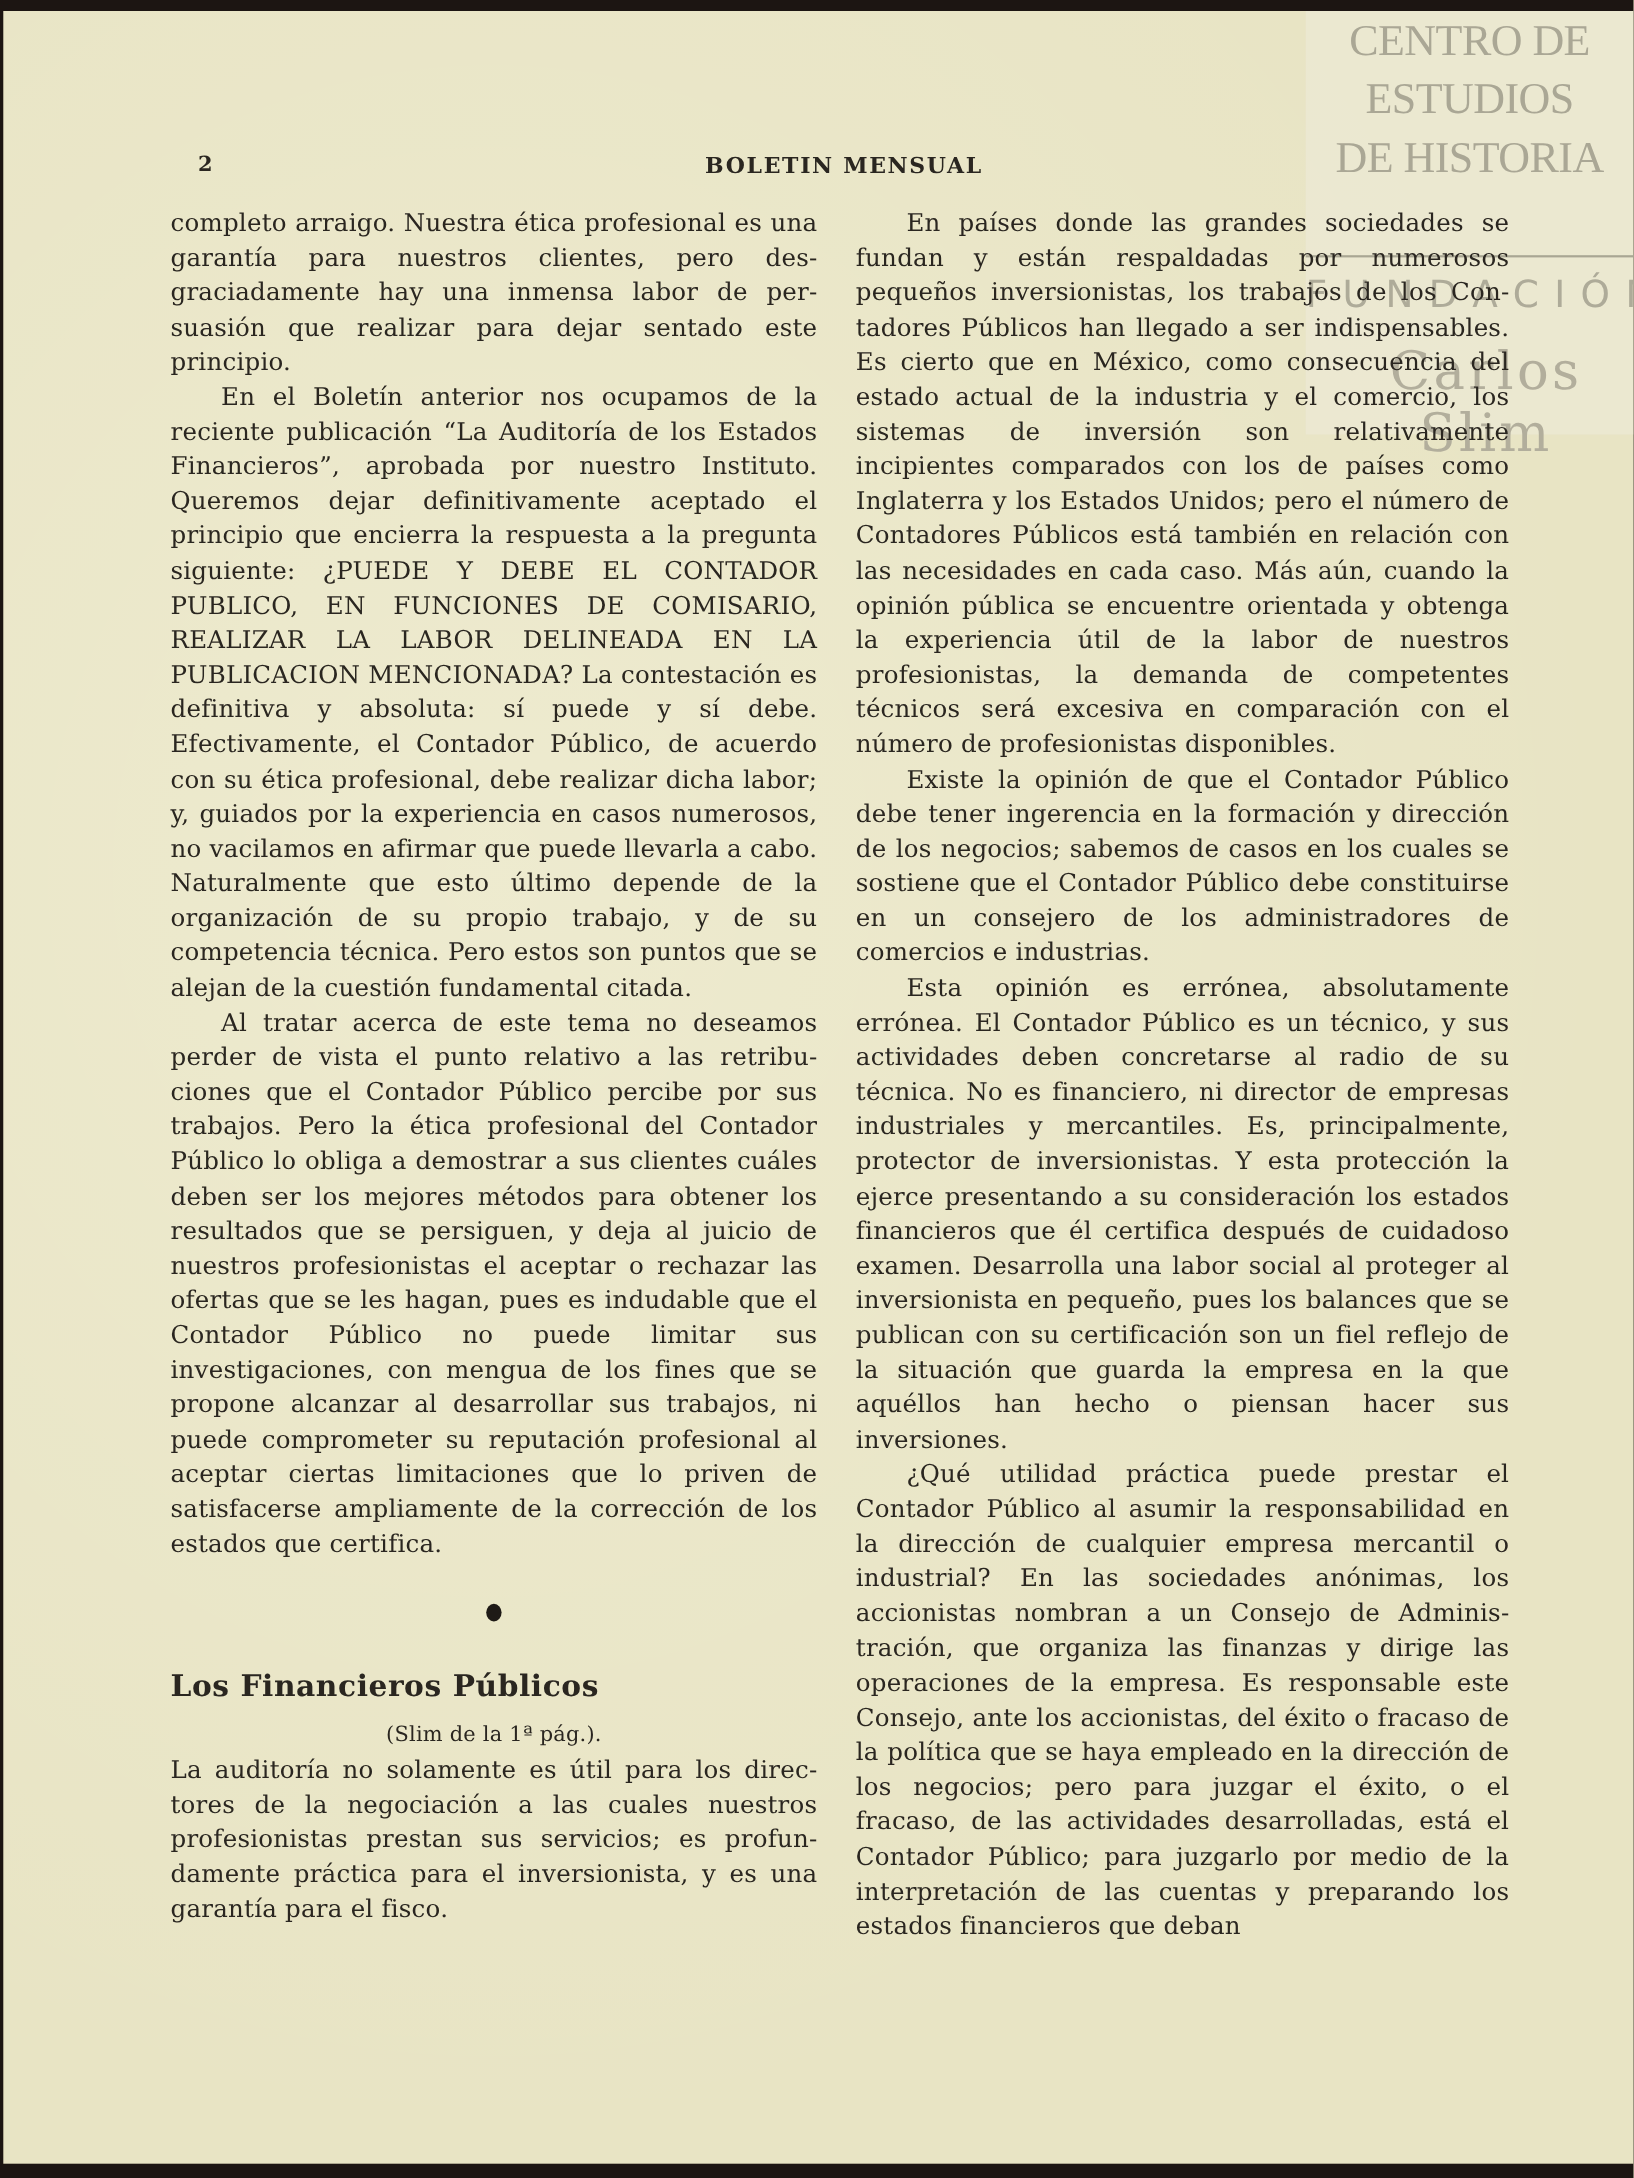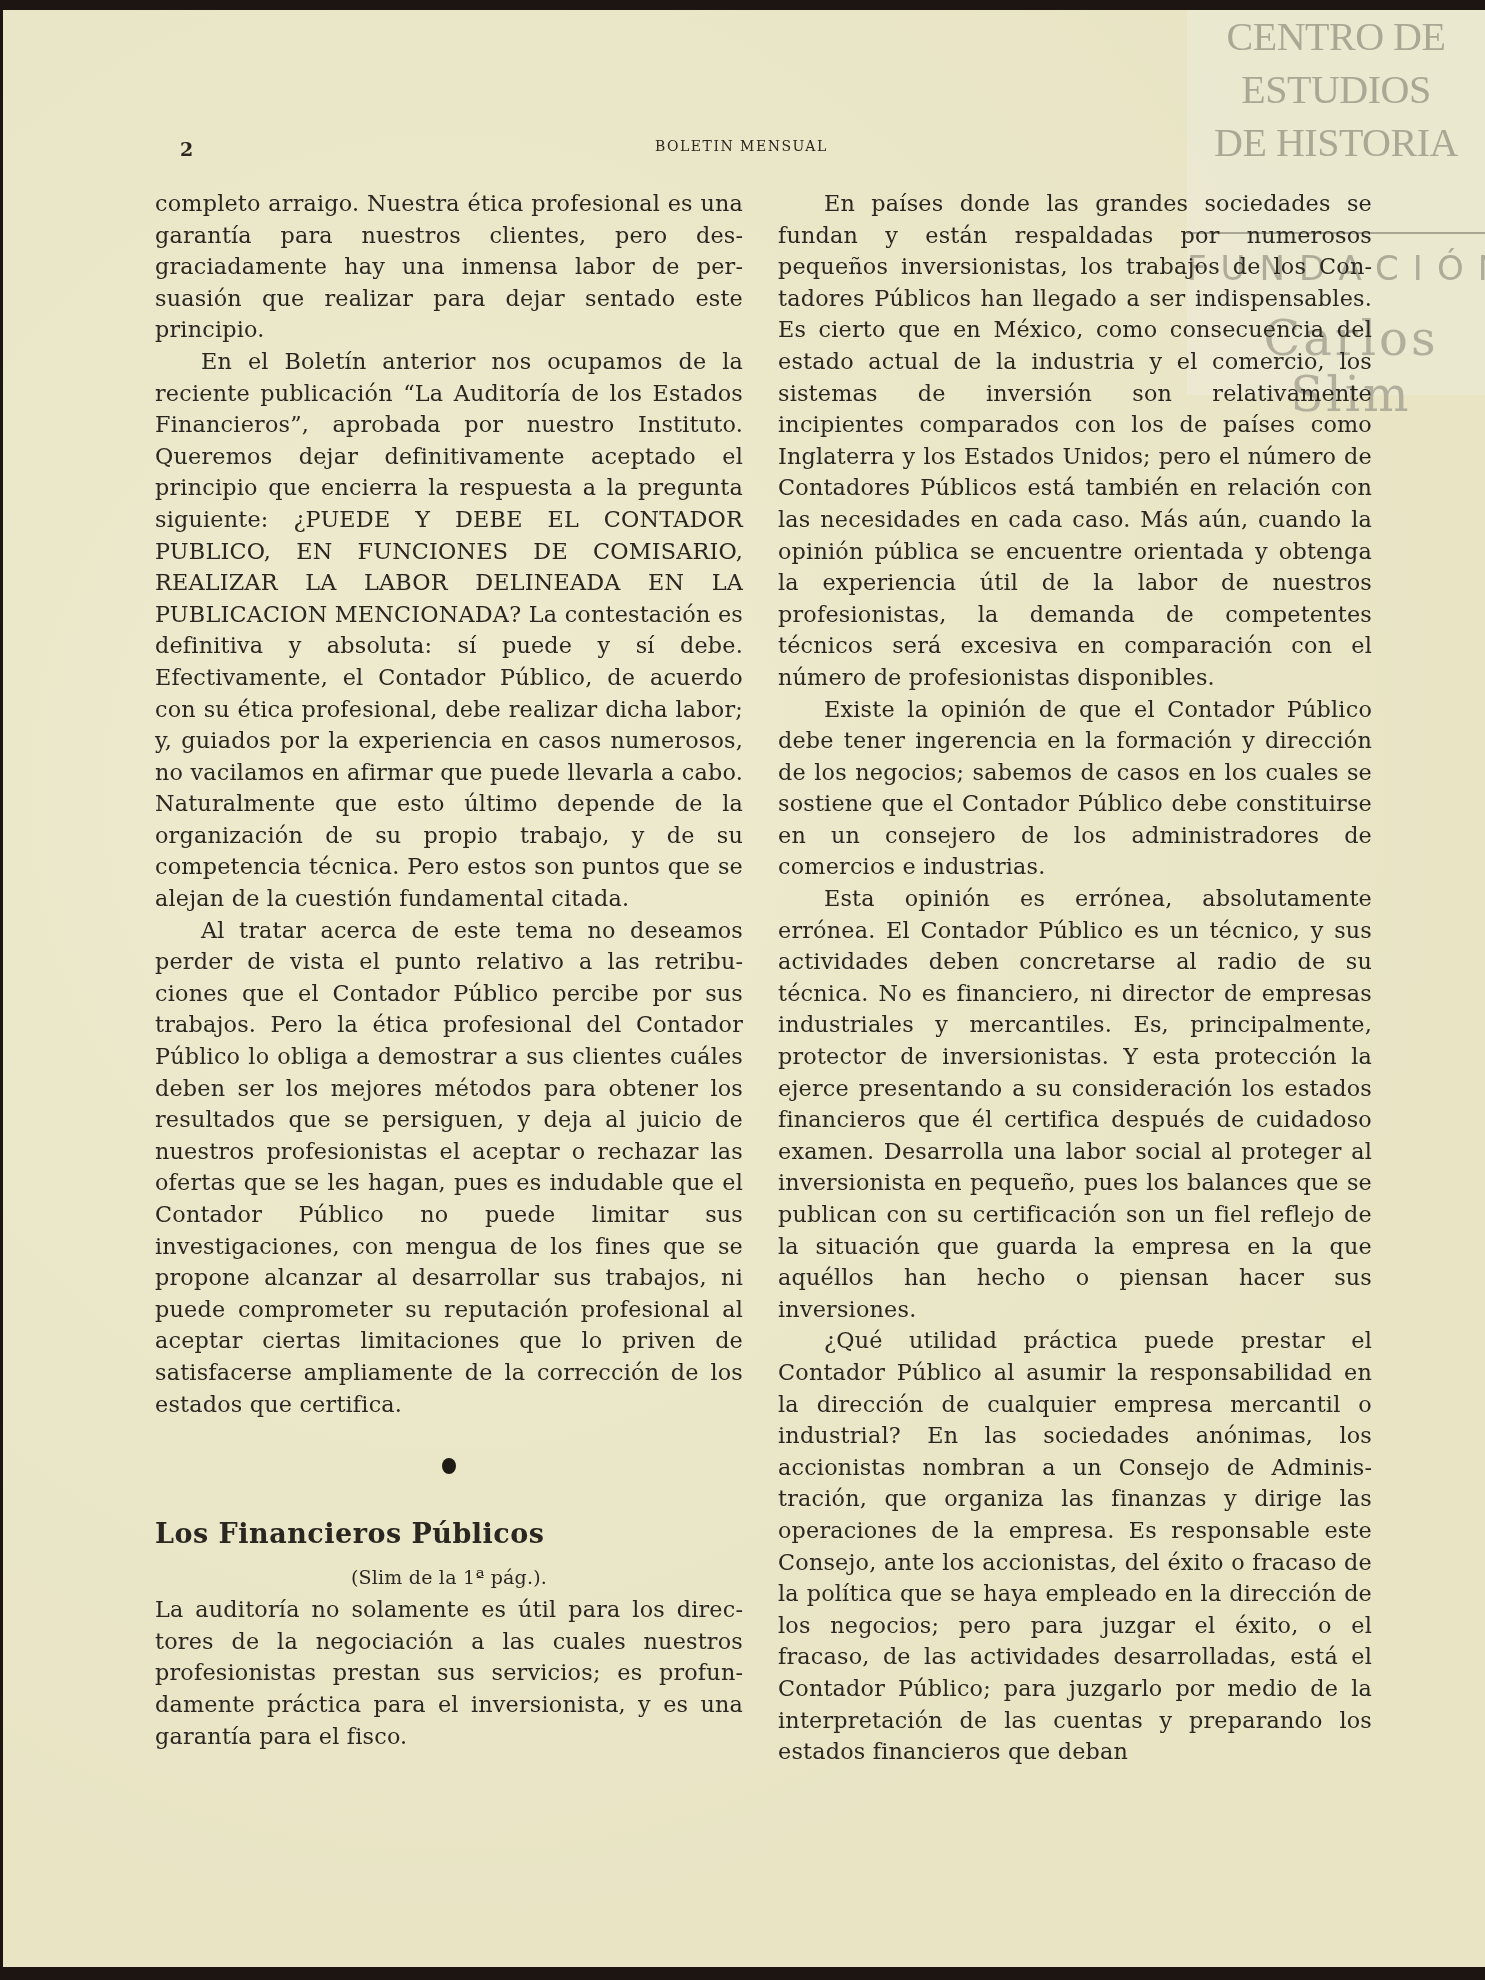--- a/index.html
+++ b/index.html
@@ -40,21 +40,21 @@
       font-family: "DejaVu Serif", serif; font-size: 48px; letter-spacing: 3px;
       color: #b2ae9c;
     }
     .header {
       position: absolute; top: 120px; left: 0; width: 100%; height: 30px;
     }
     .page-num {
       position: absolute; left: 177px; top: 8px; font-size: 19px; font-weight: bold;
     }
     .running-title {
-      position: absolute; left: 652px; top: 8px; font-size: 14px; letter-spacing: 1.5px; font-weight: normal;
+      position: absolute; left: 638px; top: 8px; font-size: 20px; letter-spacing: 1.5px; font-weight: bold;
     }
     .col {
       position: absolute; top: 178px; width: 588px;
       font-size: 22.3px; line-height: 31.6px;
       text-align: justify;
       letter-spacing: 0.2px;
     }
     .col.left { left: 152px; }
     .col.right { left: 775px; width: 594px; }
     .col p { margin: 0; text-indent: 46px; hyphens: manual; }

